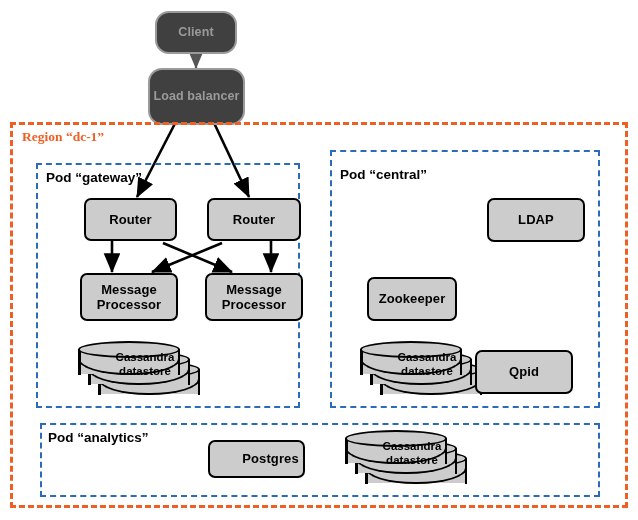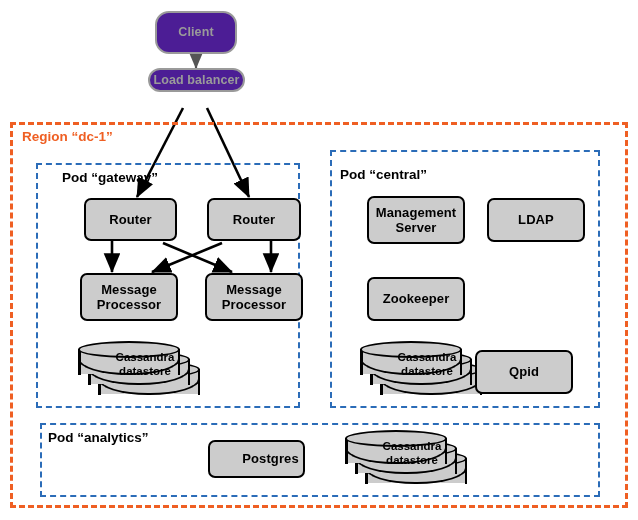--- a/index.html
+++ b/index.html
@@ -38,21 +38,21 @@
     line-height: 1.18;
     letter-spacing: 0.1px;
   }
   .node.gray {
     background: #cccccc;
     border: 2.5px solid #000000;
     color: #000000;
     font-size: 13px;
   }
   .node.plain {
-    background: #4c1d95;
+    background: #404040;
     border: 2px solid #9a9a9a;
     color: #9a9a9a;
     font-size: 12.5px;
     border-radius: 14px;
   }
   
   .region {
     position: absolute;
     box-sizing: border-box;
     border: 3px dashed #ef5f23;
@@ -65,20 +65,21 @@
     background: transparent;
   }
   .frame-label {
     position: absolute;
     font-weight: bold;
     white-space: nowrap;
   }
   .region-label {
     color: #ef5f23;
     font-size: 13.5px;
+    font-family: Liberation Serif, serif;
   }
   .pod-label {
     color: #000000;
     font-size: 13.5px;
   }
   
   .datastore {
     position: absolute;
     width: 122px;
     height: 62px;
@@ -183,29 +184,29 @@
 
     <g>
       <line x1="222" y1="243" x2="152" y2="272" stroke="#000000" stroke-width="2.6" marker-end="url(#ah)"></line>
     </g>
   </svg>
 
   <div class="node plain" style="left:155px; top:11px; width:82px; height:43px;">
     <span>Client</span>
   </div>
 
-  <div class="node plain" style="left:148px; top:68px; width:97px; height:24px;">
+  <div class="node plain" style="left:148px; top:68px; width:97px; height:57px;">
     <span>Load balancer</span>
   </div>
 
   <div class="region" style="left:10px; top:122px; width:618px; height:386px;"></div>
   <div class="frame-label region-label" style="left:22px; top:129px;">Region “dc-1”</div>
 
   <div class="pod" style="left:36px; top:163px; width:264px; height:245px;"></div>
-  <div class="frame-label pod-label" style="left:62px; top:170px;">Pod “gateway”</div>
+  <div class="frame-label pod-label" style="left:46px; top:170px;">Pod “gateway”</div>
 
   <div class="node gray" style="left:84px; top:198px; width:93px; height:43px;">
     <span>Router</span>
   </div>
   <div class="node gray" style="left:207px; top:198px; width:94px; height:43px;">
     <span>Router</span>
   </div>
 
   <div class="node gray" style="left:80px; top:273px; width:98px; height:48px; flex-direction:column;">
     <span>Message</span>
@@ -240,29 +241,25 @@
     </div>
     <div class="ds-label">
       <div>Cassandra</div>
       <div>datastore</div>
     </div>
   </div>
 
   <div class="pod" style="left:330px; top:150px; width:270px; height:258px;"></div>
   <div class="frame-label pod-label" style="left:340px; top:167px;">Pod “central”</div>
 
-  <div class="node gray" style="left:367px; top:196px; width:98px; height:48px; flex-direction:column;">
-    <span>Management</span>
-    <span>Server</span>
-  </div>
   <div class="node gray" style="left:487px; top:198px; width:98px; height:44px;">
     <span>LDAP</span>
   </div>
 
-  <div class="node gray" style="left:367px; top:277px; width:98px; height:44px;text-align:center;">
+  <div class="node gray" style="left:367px; top:277px; width:90px; height:44px;text-align:center;">
     <span>Zookeeper</span>
   </div>
 
   <div class="datastore" style="left:360px; top:341px;">
     <div class="cyl" style="left:20px; top:20px;">
       <div class="fill"></div>
         <div class="body"></div>
       <div class="side-l"></div>
         <div class="side-r"></div>
         <div class="top"></div>

